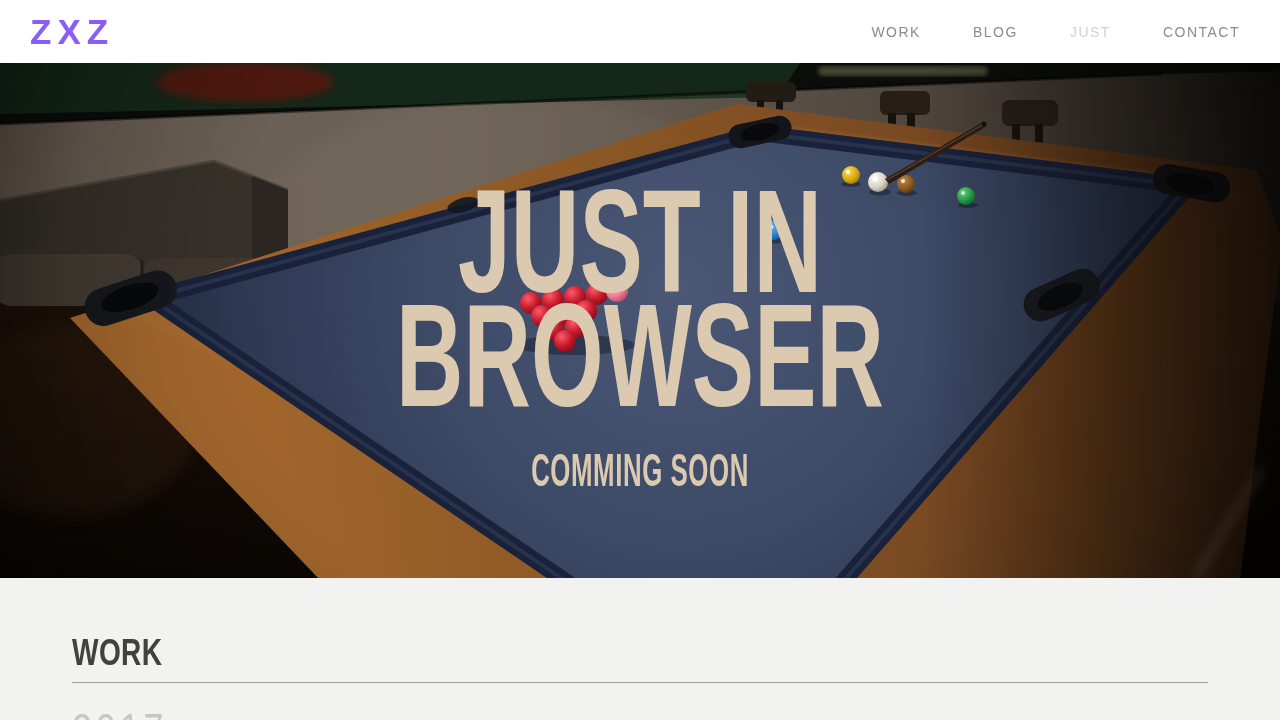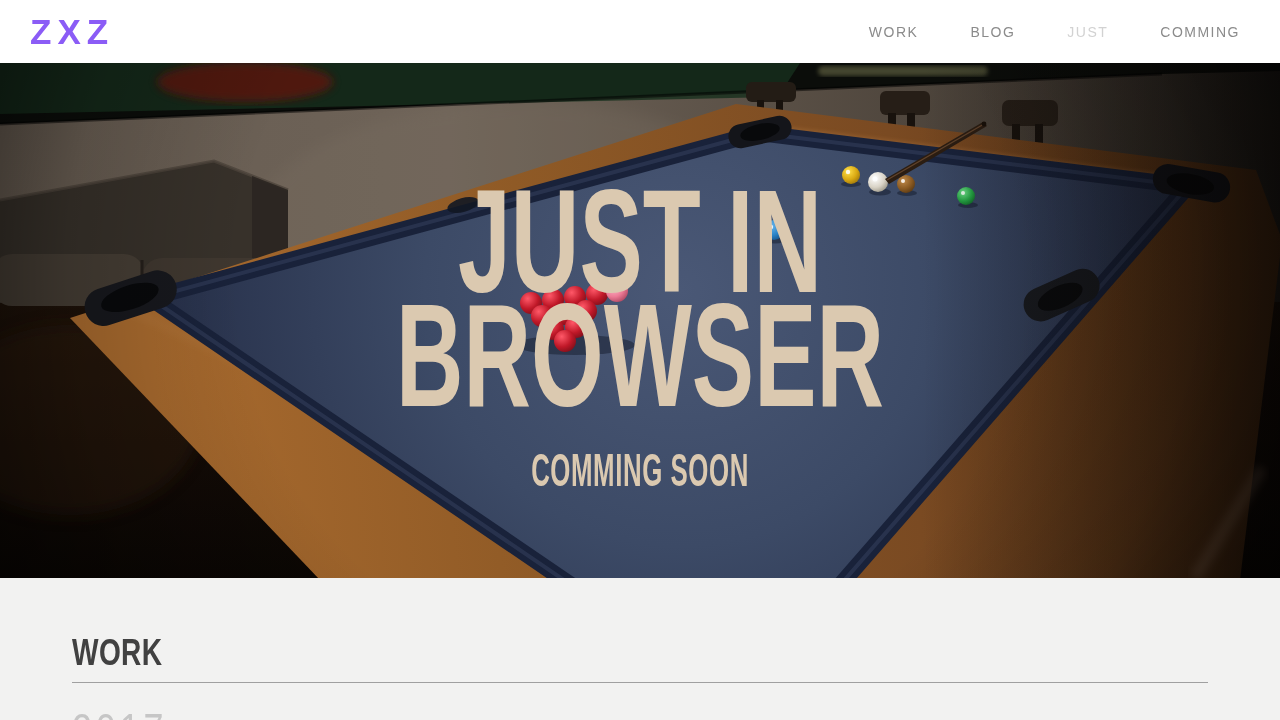--- a/index.html
+++ b/index.html
@@ -49,21 +49,21 @@
 </style>
 </head>
 <body>
 
 <header class="site-header">
   <div class="logo">ZXZ</div>
   <nav class="main-nav">
     <span class="nav-item">WORK</span>
     <span class="nav-item">BLOG</span>
     <span class="nav-item muted">JUST</span>
-    <span class="nav-item">COMMING</span>
+    <span class="nav-item">CONTACT</span>
   </nav>
 </header>
 
 <section class="hero">
   <svg width="1280" height="515" viewBox="0 63 1280 515" aria-hidden="true">
     <defs>
       <linearGradient id="wallGrad" x1="0" y1="0" x2="1" y2="0">
         <stop offset="0" stop-color="#675c51"></stop>
         <stop offset=".35" stop-color="#6e6358"></stop>
         <stop offset=".6" stop-color="#5a5046"></stop>

